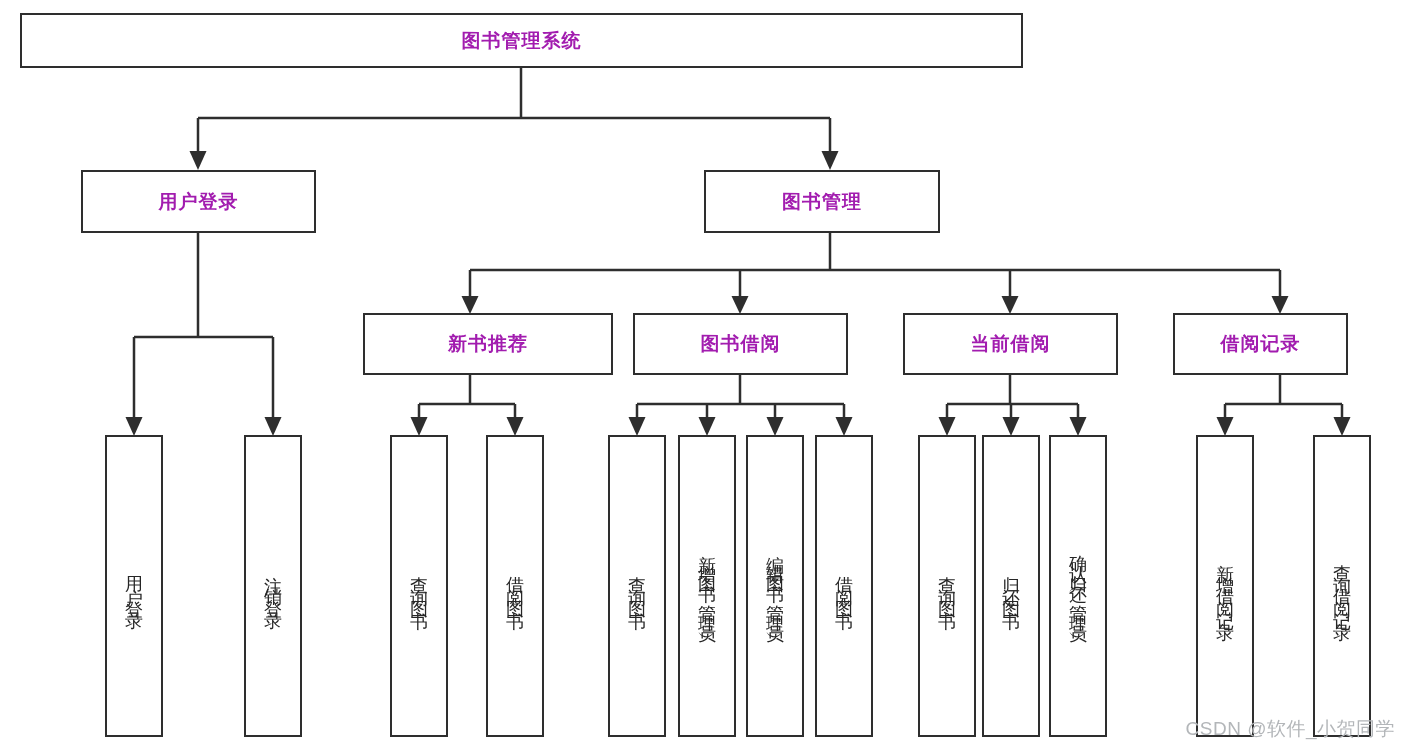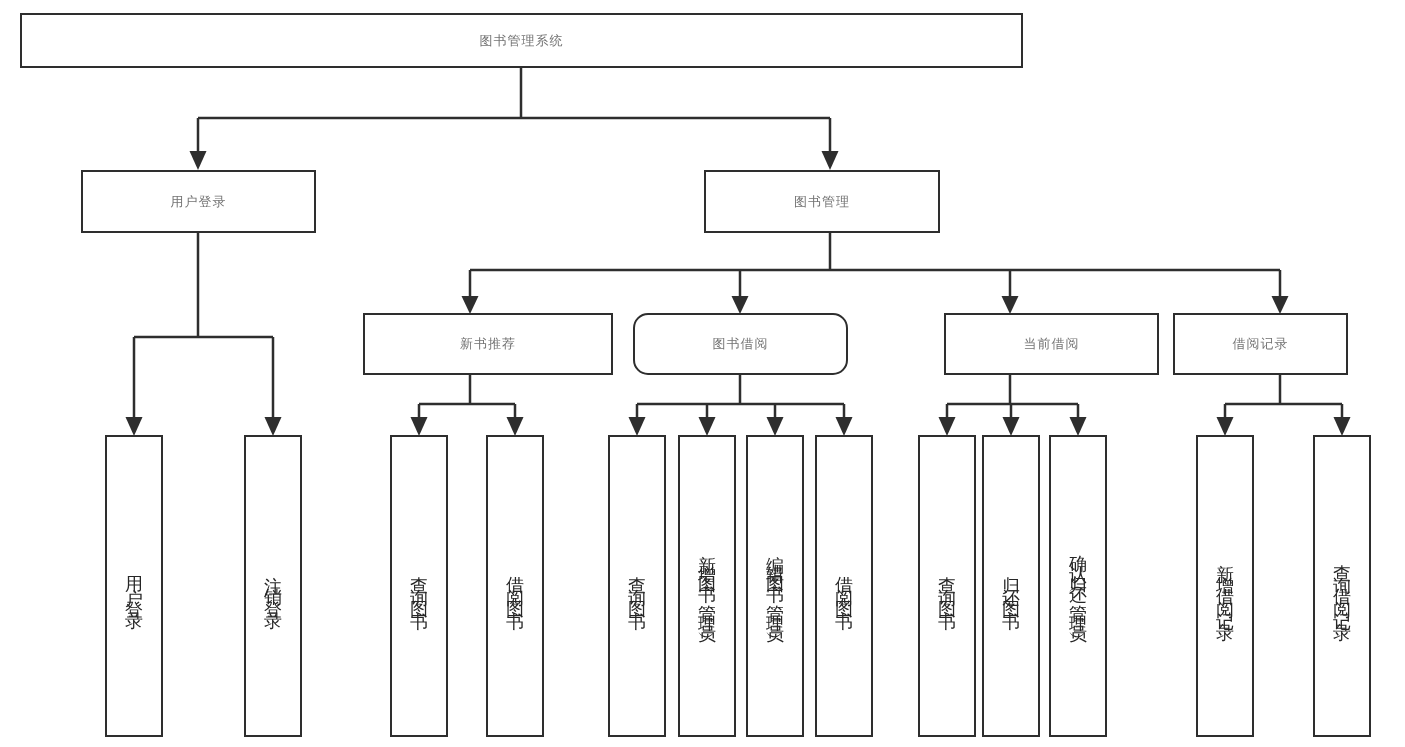--- a/index.html
+++ b/index.html
@@ -18,25 +18,26 @@
     pointer-events: none;
   }
   .hnode {
     position: absolute;
     box-sizing: border-box;
     background: #ffffff;
     border: 2.5px solid #2e2e2e;
     display: flex;
     align-items: center;
     justify-content: center;
-    font-size: 13px;
-    color: #737373;
+    font-size: 19px;
+    color: #a21caf;
     letter-spacing: 1px;
     white-space: nowrap;
     z-index: 2;
+    font-weight: bold;
   }
   .vnode {
     position: absolute;
     box-sizing: border-box;
     background: #ffffff;
     border: 2.5px solid #2e2e2e;
     display: flex;
     align-items: center;
     justify-content: center;
     writing-mode: vertical-rl;
@@ -102,36 +103,37 @@
     <polygon points="1216.5,417 1233.5,417 1225,436"></polygon>
     <polygon points="1333.5,417 1350.5,417 1342,436"></polygon>
   </svg>
 
   <div class="hnode" style="left:20px; top:13px; width:1003px; height:55px;">图书管理系统</div>
 
   <div class="hnode" style="left:81px; top:170px; width:235px; height:63px;">用户登录</div>
   <div class="hnode" style="left:704px; top:170px; width:236px; height:63px;">图书管理</div>
 
   <div class="hnode" style="left:363px; top:313px; width:250px; height:62px;">新书推荐</div>
-  <div class="hnode" style="left:633px; top:313px; width:215px; height:62px;border-radius:15px;">图书借阅</div>
-  <div class="hnode" style="left:903px; top:313px; width:215px; height:62px;margin-left:41px;">当前借阅</div>
+  <div class="hnode" style="left:633px; top:313px; width:215px; height:62px;">图书借阅</div>
+  <div class="hnode" style="left:903px; top:313px; width:215px; height:62px;">当前借阅</div>
   <div class="hnode" style="left:1173px; top:313px; width:175px; height:62px;">借阅记录</div>
 
   <div class="vnode" style="left:105px;">用户登录</div>
   <div class="vnode" style="left:244px;">注销登录</div>
 
   <div class="vnode" style="left:390px;">查询图书</div>
   <div class="vnode" style="left:486px;">借阅图书</div>
 
   <div class="vnode" style="left:608px;">查询图书</div>
   <div class="vnode" style="left:678px; letter-spacing:10px;">新增图书（管理员）</div>
   <div class="vnode" style="left:746px; letter-spacing:10px;">编辑图书（管理员）</div>
   <div class="vnode" style="left:815px;">借阅图书</div>
 
   <div class="vnode" style="left:918px;">查询图书</div>
   <div class="vnode" style="left:982px;">归还图书</div>
   <div class="vnode" style="left:1049px; letter-spacing:10px;">确认归还（管理员）</div>
 
   <div class="vnode" style="left:1196px;">新增借阅记录</div>
   <div class="vnode" style="left:1313px;">查询借阅记录</div>
 
+  <div class="watermark">CSDN @软件_小贺同学</div>
 
 </div>
 
 </body></html>

